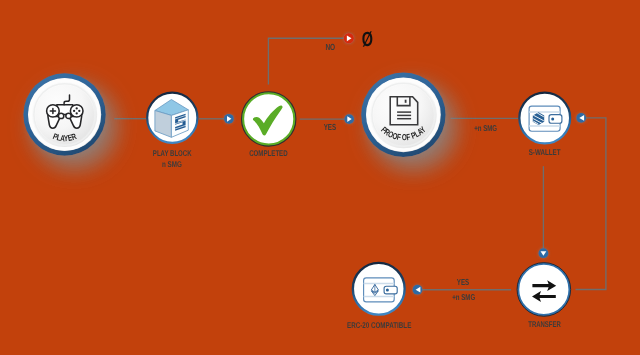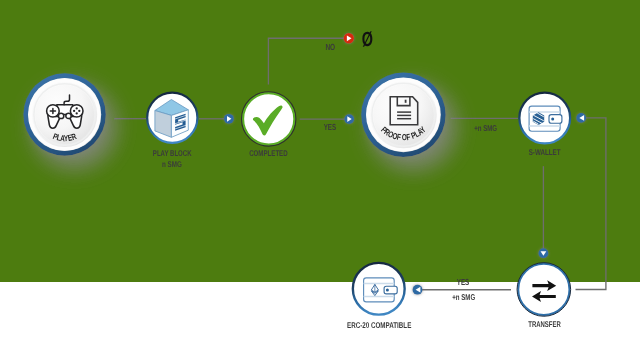--- a/index.html
+++ b/index.html
@@ -1,17 +1,17 @@
 <!DOCTYPE html>
 <html><head>
 <meta charset="utf-8">
 <style>
   html,body{margin:0;padding:0;background:#ffffff;}
   body{width:640px;height:355px;overflow:hidden;font-family:"Liberation Sans",sans-serif;}
-  #stage{position:relative;width:640px;height:282px;background:#4d7c0f;}
+  #stage{position:relative;width:640px;height:355px;background:#c2410c;}
   svg text{-webkit-font-smoothing:antialiased;text-rendering:geometricPrecision;}
   svg#scene{position:absolute;left:0;top:0;width:640px;height:355px;display:block;}
   .nodelabel{font-family:"Liberation Sans",sans-serif;font-weight:bold;fill:#3b3b3b;
              text-anchor:middle;}
   .edgelabel{font-family:"Liberation Sans",sans-serif;font-weight:bold;fill:#3b3b3b;
              text-anchor:middle;}
   .arctext{font-family:"Liberation Sans",sans-serif;font-weight:bold;fill:#1d1d1d;}
 </style>
 </head>
 <body>

